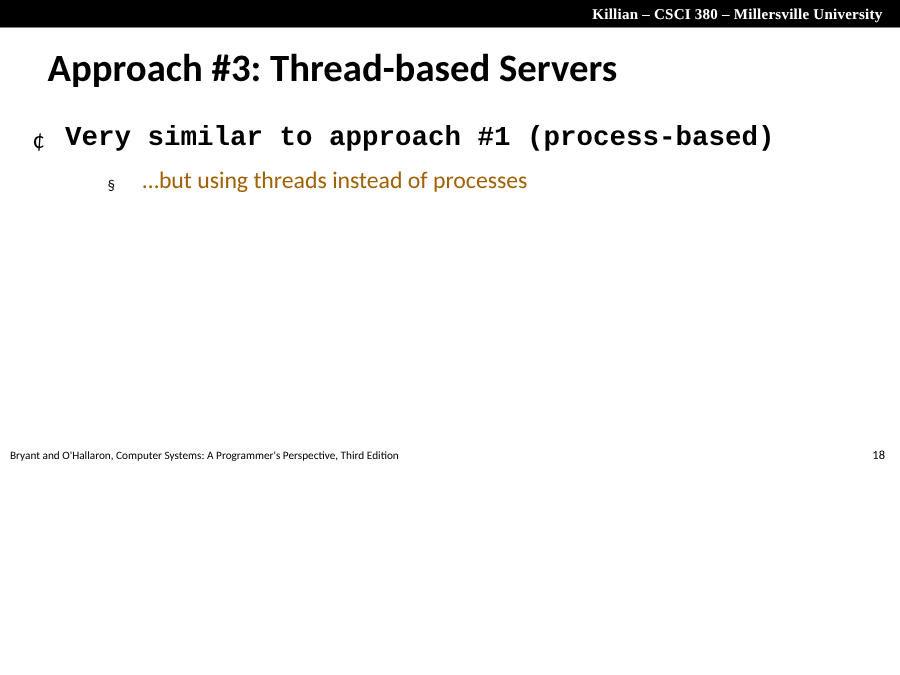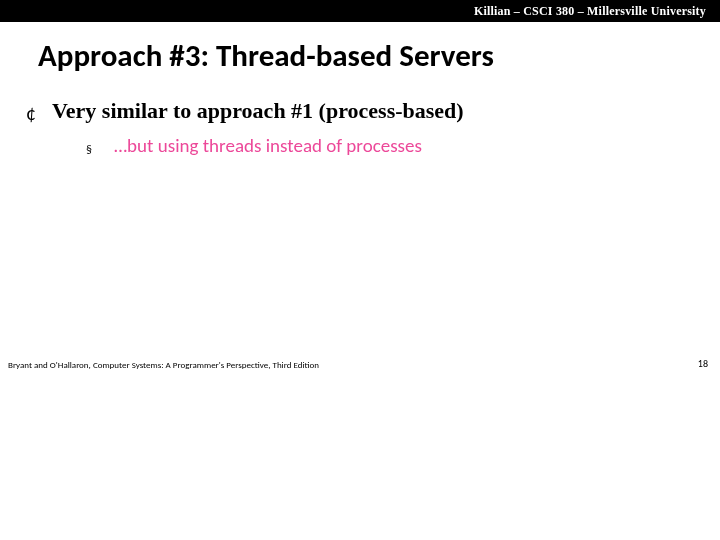--- a/index.html
+++ b/index.html
@@ -4,24 +4,24 @@
 <style>
   * { margin: 0; padding: 0; box-sizing: border-box; }
   html, body { width: 720px; height: 540px; font-family: Calibri, Arial, sans-serif; background: #fff; overflow: hidden; }
   .slide { position: relative; width: 720px; height: 380px; }
   .header-bar { background: #000; height: 22px; width: 100%; display: flex; align-items: center; justify-content: flex-end; padding-right: 14px; }
   .header-text { color: #fff; font-family: "Times New Roman", serif; font-weight: bold; font-size: 12px; letter-spacing: 0.2px; }
   .title { font-size: 31px; font-weight: bold; color: #000; margin: 14px 0 24px 38px; font-family: Calibri, Arial, sans-serif; }
   .body { margin-left: 26px; }
   .lvl1 { display: flex; align-items: baseline; margin-bottom: 10px; }
   .lvl1 .bullet { font-size: 20px; margin-right: 16px; line-height: 1; position: relative; top: 2px; }
-  .lvl1 .text { font-size: 22px; font-weight: bold; color: #000; font-family: Liberation Serif, serif; }
+  .lvl1 .text { font-size: 22px; font-weight: bold; color: #000; font-family: Liberation Mono, monospace; }
   .lvl2 { display: flex; align-items: baseline; margin-left: 60px; margin-top: 6px; }
   .lvl2 .bullet { font-size: 12px; margin-right: 22px; position: relative; top: 2px; }
-  .lvl2 .text { font-size: 19px; font-weight: normal; color: #ec4899; font-family: Calibri, Arial, sans-serif; text-align: right; }
+  .lvl2 .text { font-size: 19px; font-weight: normal; color: #a16207; font-family: Calibri, Arial, sans-serif; text-align: right; }
   .footer-left { position: absolute; bottom: 10px; left: 8px; font-size: 9px; color: #000; font-family: Calibri, Arial, sans-serif; }
   .footer-right { position: absolute; bottom: 10px; right: 12px; font-size: 10px; color: #000; font-family: Calibri, Arial, sans-serif; margin-left: 24px; }
 </style>
 </head>
 <body>
 
 <div class="slide">
 
   <div class="header-bar">
     <span class="header-text">Killian – CSCI 380 – Millersville University</span>

